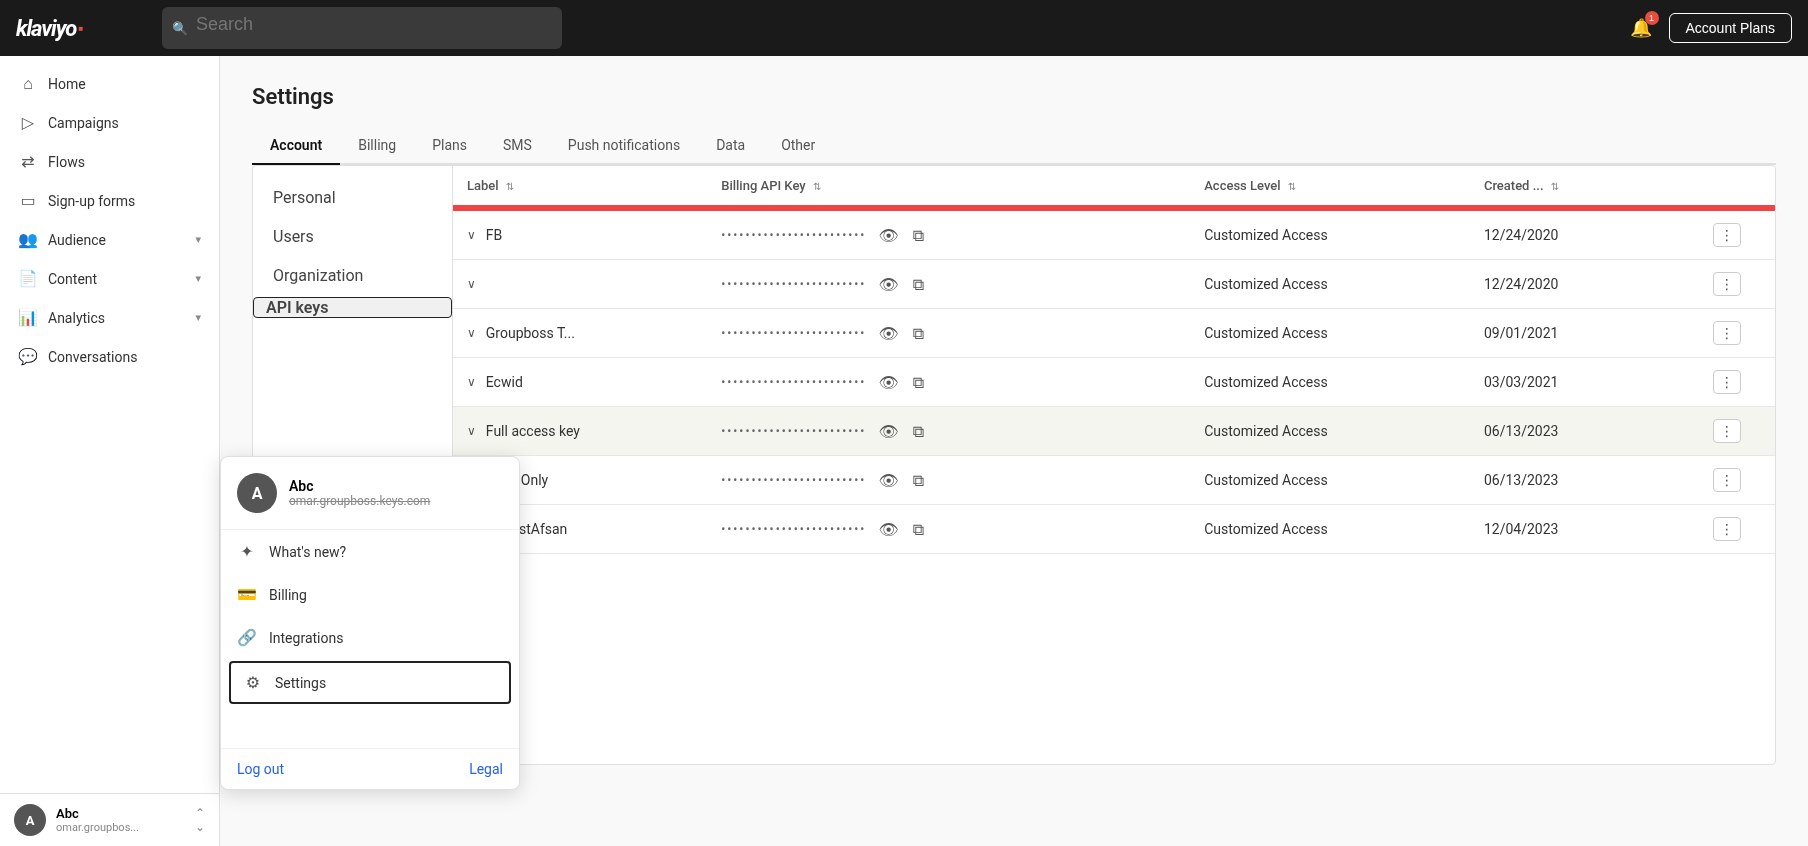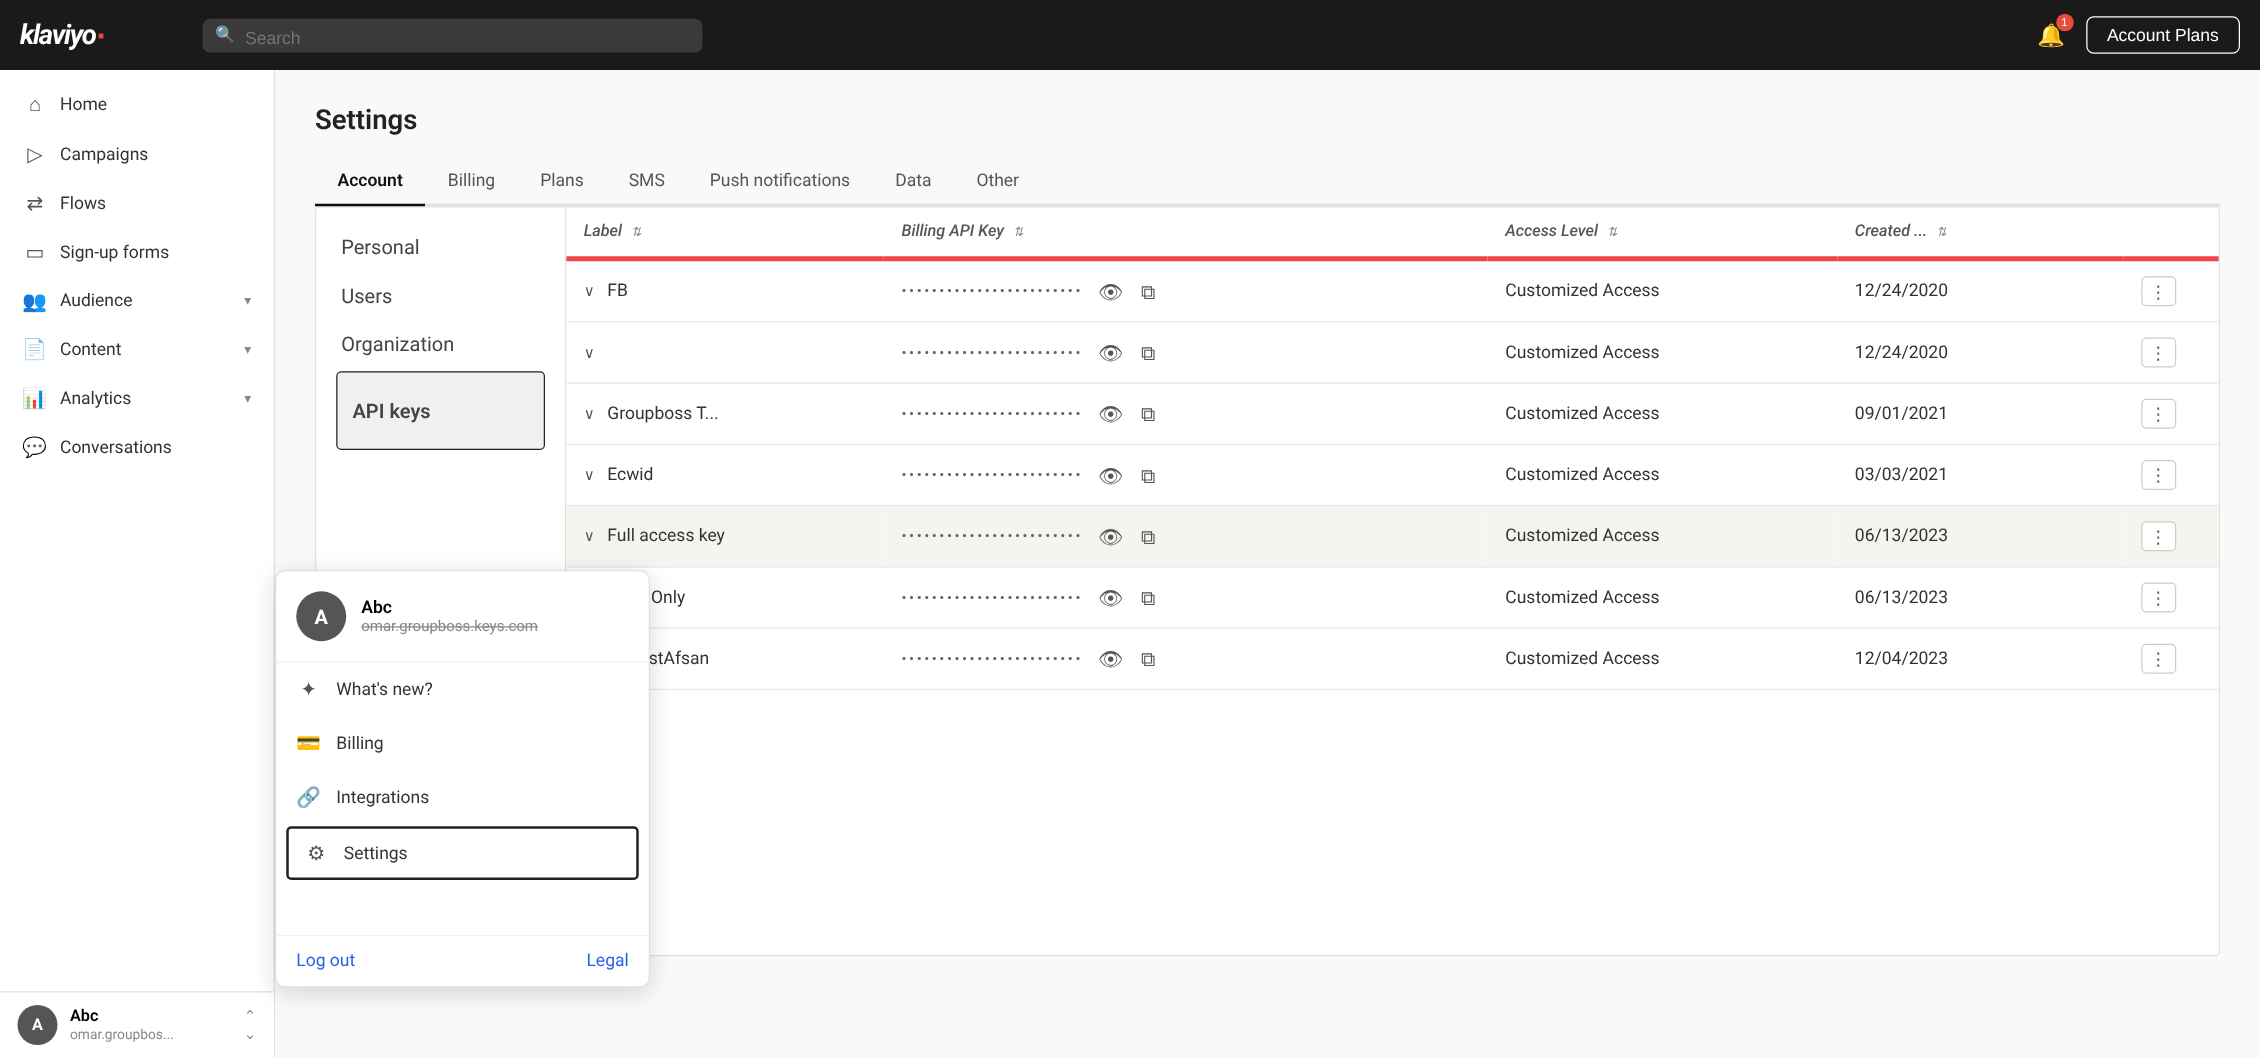--- a/index.html
+++ b/index.html
@@ -28,26 +28,26 @@
       min-width: 130px;
       font-style: italic;
     }
     .navbar-logo span { color: #fff; }
     .search-wrapper {
       flex: 1;
       max-width: 400px;
     }
     .search-input {
       width: 100%;
-      padding: 7px 12px 4px 34px;
+      padding: 7px 12px 14px 34px;
       border-radius: 6px;
       border: none;
       background: #3a3a3a;
       color: #c4b5fd;
-      font-size: 14px;
+      font-size: 18px;
       outline: none;
     }
     .search-wrapper { position: relative; }
     .search-icon-nav {
       position: absolute;
       left: 10px;
       top: 50%;
       transform: translateY(-50%);
       color: #888;
       font-size: 13px;
@@ -212,22 +212,22 @@
       padding: 10px 20px;
       cursor: pointer;
       color: #444;
       font-size: 16px;
     }
     .settings-menu-item.active-menu {
       background: #f0f0f0;
       font-weight: 600;
       border: 1.5px solid #222;
       border-radius: 4px;
-      margin: 2px 16px;
-      padding: 21px 12px;
+      margin: 2px 0;
+      padding: 0 12px;
     }
 
     
     .api-keys-section {
       flex: 1;
       padding: 0;
       overflow: auto;
     }
     .table-wrapper {
       width: 100%;
@@ -235,24 +235,23 @@
     .api-table {
       width: 100%;
       border-collapse: collapse;
       font-size: 14px;
     }
     .api-table th {
       padding: 12px 14px;
       text-align: left;
       color: #555;
       font-weight: 500;
-      border-bottom: 4px solid #ef4444;
+      border-bottom: 6px solid #ef4444;
       white-space: nowrap;
       font-size: 13px;
-      font-style: italic;
     }
     .api-table td {
       padding: 12px 14px;
       border-bottom: 1px solid #e8e8e8;
       color: #333;
       vertical-align: middle;
     }
     .api-table tr.highlighted td { background: #f5f5f0; }
     .sort-icon { font-size: 10px; color: #888; margin-left: 4px; }
     .key-dots { letter-spacing: 2px; color: #666; font-size: 12px; }

